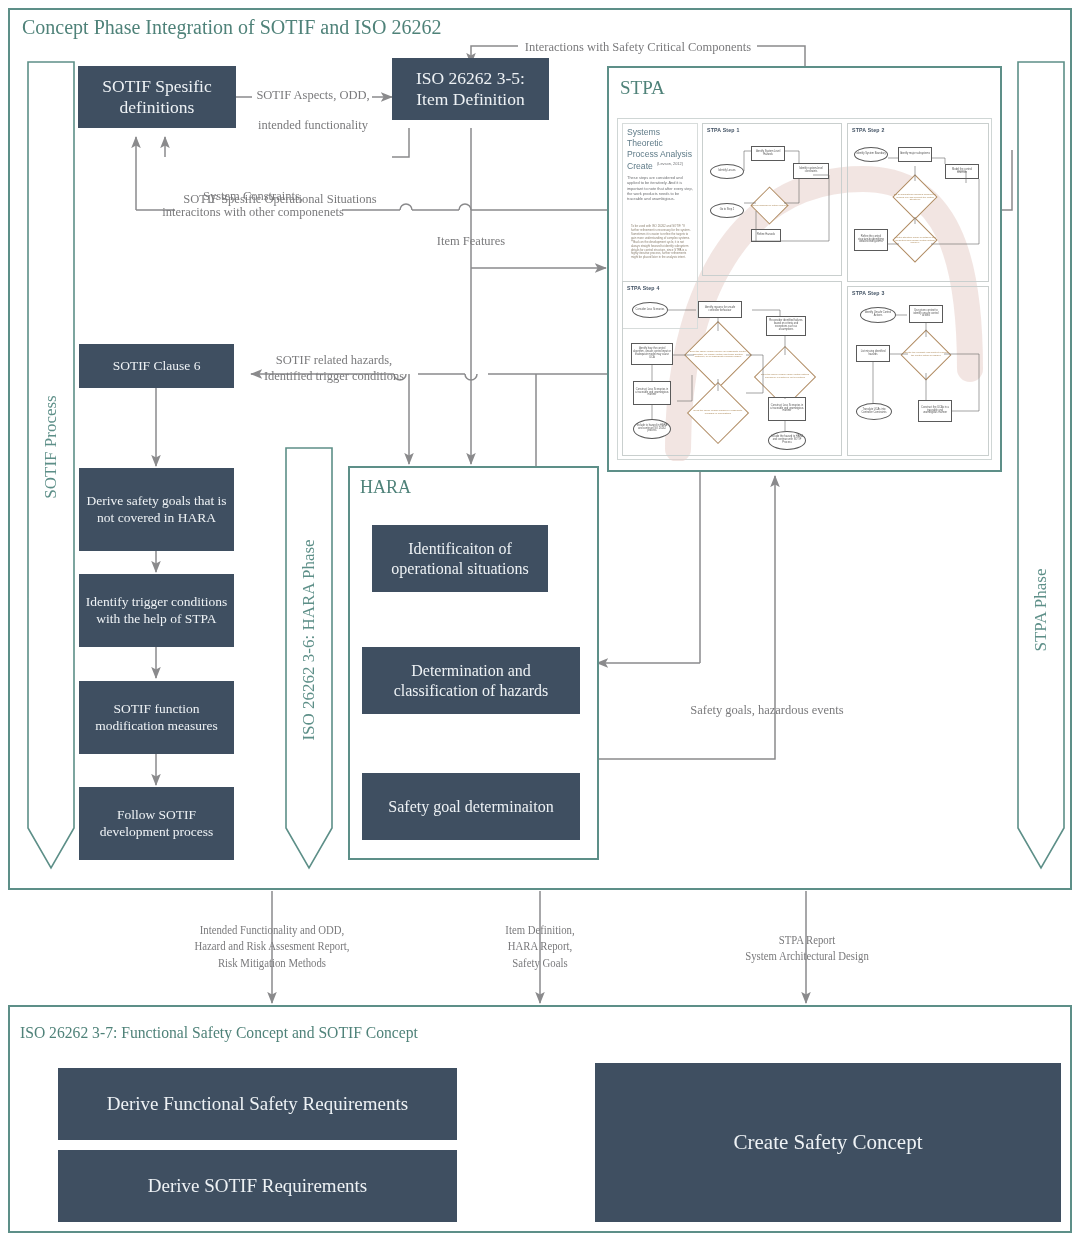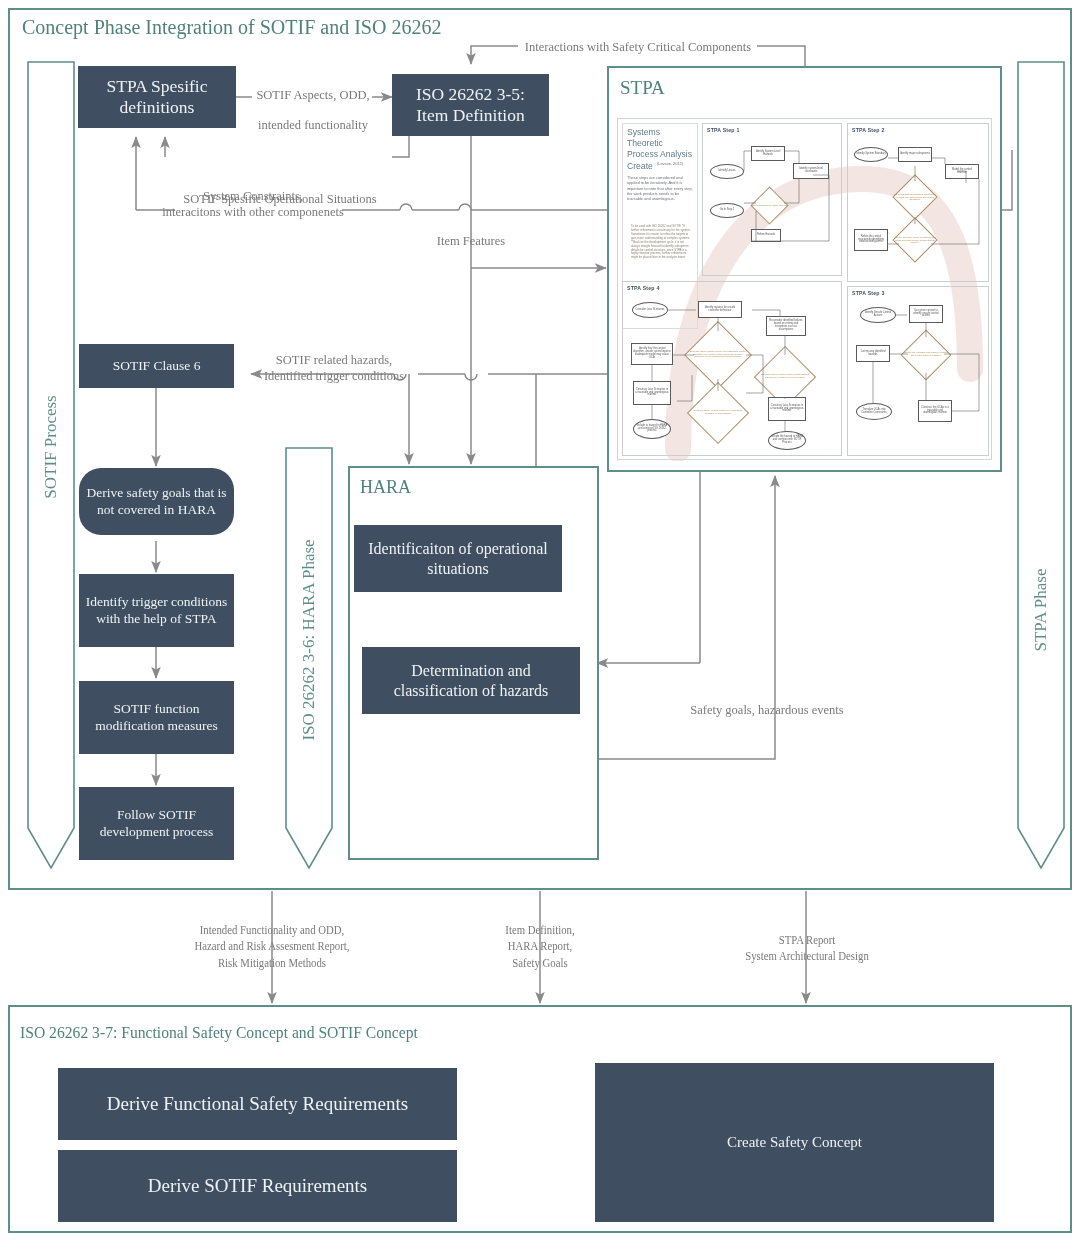--- a/index.html
+++ b/index.html
@@ -118,33 +118,34 @@
       <path d="M272,891 L272,1003" marker-end="url(#ah)"></path>
       <path d="M540,891 L540,1003" marker-end="url(#ah)"></path>
       <path d="M806,891 L806,1003" marker-end="url(#ah)"></path>
 
       <path d="M457,1104 L488,1104 L488,1145"></path>
       <path d="M457,1186 L488,1186 L488,1145"></path>
       <path d="M488,1145 L589,1145" marker-end="url(#ah)"></path>
     </g>
   </svg>
 
-  <div class="node" style="left:78px;top:66px;width:158px;height:62px;font-size:17.5px;">STPA Spesific definitions</div>
-  <div class="node" style="left:392px;top:74px;width:157px;height:62px;font-size:17.5px;">ISO 26262 3-5: Item Definition</div>
+  <div class="node" style="left:78px;top:66px;width:158px;height:62px;font-size:17.5px;">SOTIF Spesific definitions</div>
+  <div class="node" style="left:392px;top:58px;width:157px;height:62px;font-size:17.5px;">ISO 26262 3-5: Item Definition</div>
 
   <div class="node" style="left:79px;top:344px;width:155px;height:44px;font-size:13.5px;">SOTIF Clause 6</div>
-  <div class="node" style="left:79px;top:468px;width:155px;height:67px;font-size:13.5px;border-radius:22px;">Derive safety goals that is not covered in HARA</div>
+  <div class="node" style="left:79px;top:468px;width:155px;height:83px;font-size:13.5px;">Derive safety goals that is not covered in HARA</div>
   <div class="node" style="left:79px;top:574px;width:155px;height:73px;font-size:13.5px;">Identify trigger conditions with the help of STPA</div>
   <div class="node" style="left:79px;top:681px;width:155px;height:73px;font-size:13.5px;">SOTIF function modification measures</div>
   <div class="node" style="left:79px;top:787px;width:155px;height:73px;font-size:13.5px;">Follow SOTIF development process</div>
 
   <div class="panel" style="left:348px;top:466px;width:251px;height:394px;"></div>
   <div class="panel-title" style="left:360px;top:477px;font-size:18px;">HARA</div>
-  <div class="node" style="left:354px;top:525px;width:208px;height:67px;font-size:16px;">Identificaiton of operational situations</div>
+  <div class="node" style="left:372px;top:525px;width:176px;height:67px;font-size:16px;">Identificaiton of operational situations</div>
   <div class="node" style="left:362px;top:647px;width:218px;height:67px;font-size:16px;">Determination and classification of hazards</div>
+  <div class="node" style="left:362px;top:773px;width:218px;height:67px;font-size:16px;">Safety goal determinaiton</div>
 
   <div class="panel" style="left:607px;top:66px;width:395px;height:406px;"></div>
   <div class="panel-title" style="left:620px;top:77px;font-size:19px;">STPA</div>
 
   <div class="mini" style="left:617px;top:118px;width:375px;height:342px;border:1px solid #cfd6d5;background:#fff;">
 
     <svg style="position:absolute;left:0;top:0;width:375px;height:342px;">
       <path d="M60,330 C60,180 120,60 245,60 C330,60 352,140 352,250" fill="none" stroke="#e8cfcb" stroke-width="26" opacity="0.55" stroke-linecap="round"></path>
     </svg>
 
@@ -270,15 +271,15 @@
 HARA Report,
 Safety Goals</div>
   <div class="lbl cond" style="left:700px;top:932px;width:214px;">STPA Report
 System Architectural Design</div>
 
   <div class="panel" style="left:8px;top:1005px;width:1064px;height:228px;"></div>
   <div class="panel-title" style="left:20px;top:1023px;font-size:17px;transform:scaleX(.92);transform-origin:left center;">ISO 26262 3-7: Functional Safety Concept and SOTIF Concept</div>
 
   <div class="node" style="left:58px;top:1068px;width:399px;height:72px;font-size:19px;">Derive Functional Safety Requirements</div>
   <div class="node" style="left:58px;top:1150px;width:399px;height:72px;font-size:19px;">Derive SOTIF Requirements</div>
-  <div class="node" style="left:595px;top:1063px;width:399px;height:159px;font-size:15px;">Create Safety Concept</div>
+  <div class="node" style="left:595px;top:1063px;width:466px;height:159px;font-size:21px;">Create Safety Concept</div>
 
 </div>
 
 </body></html>

